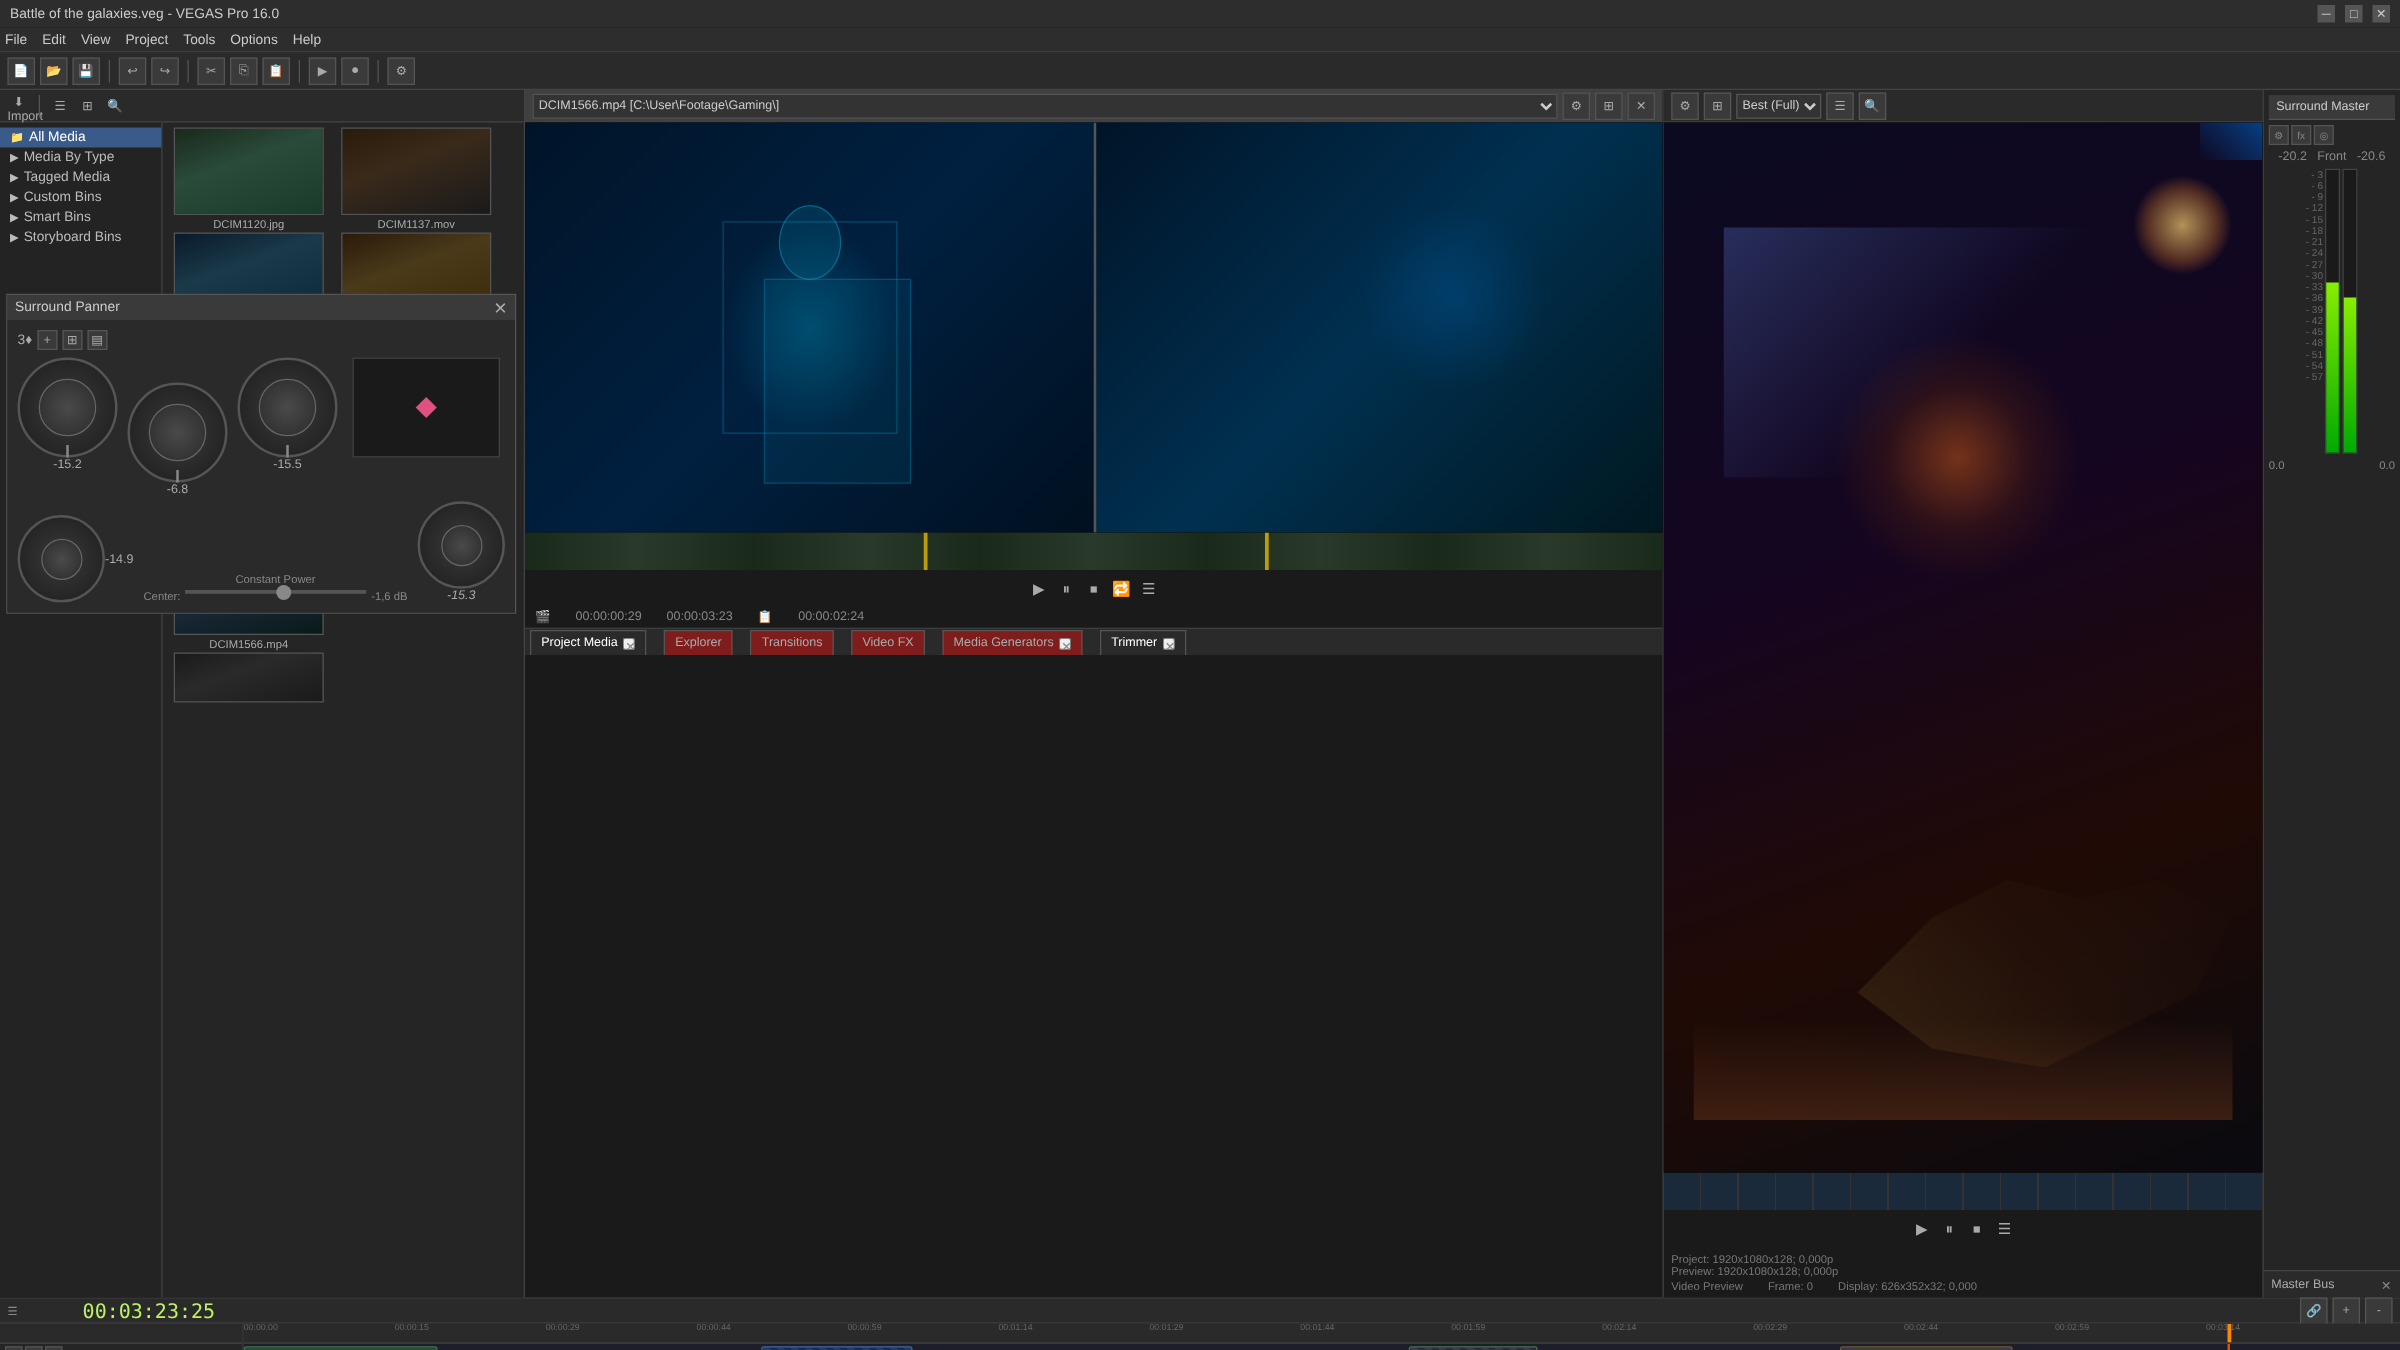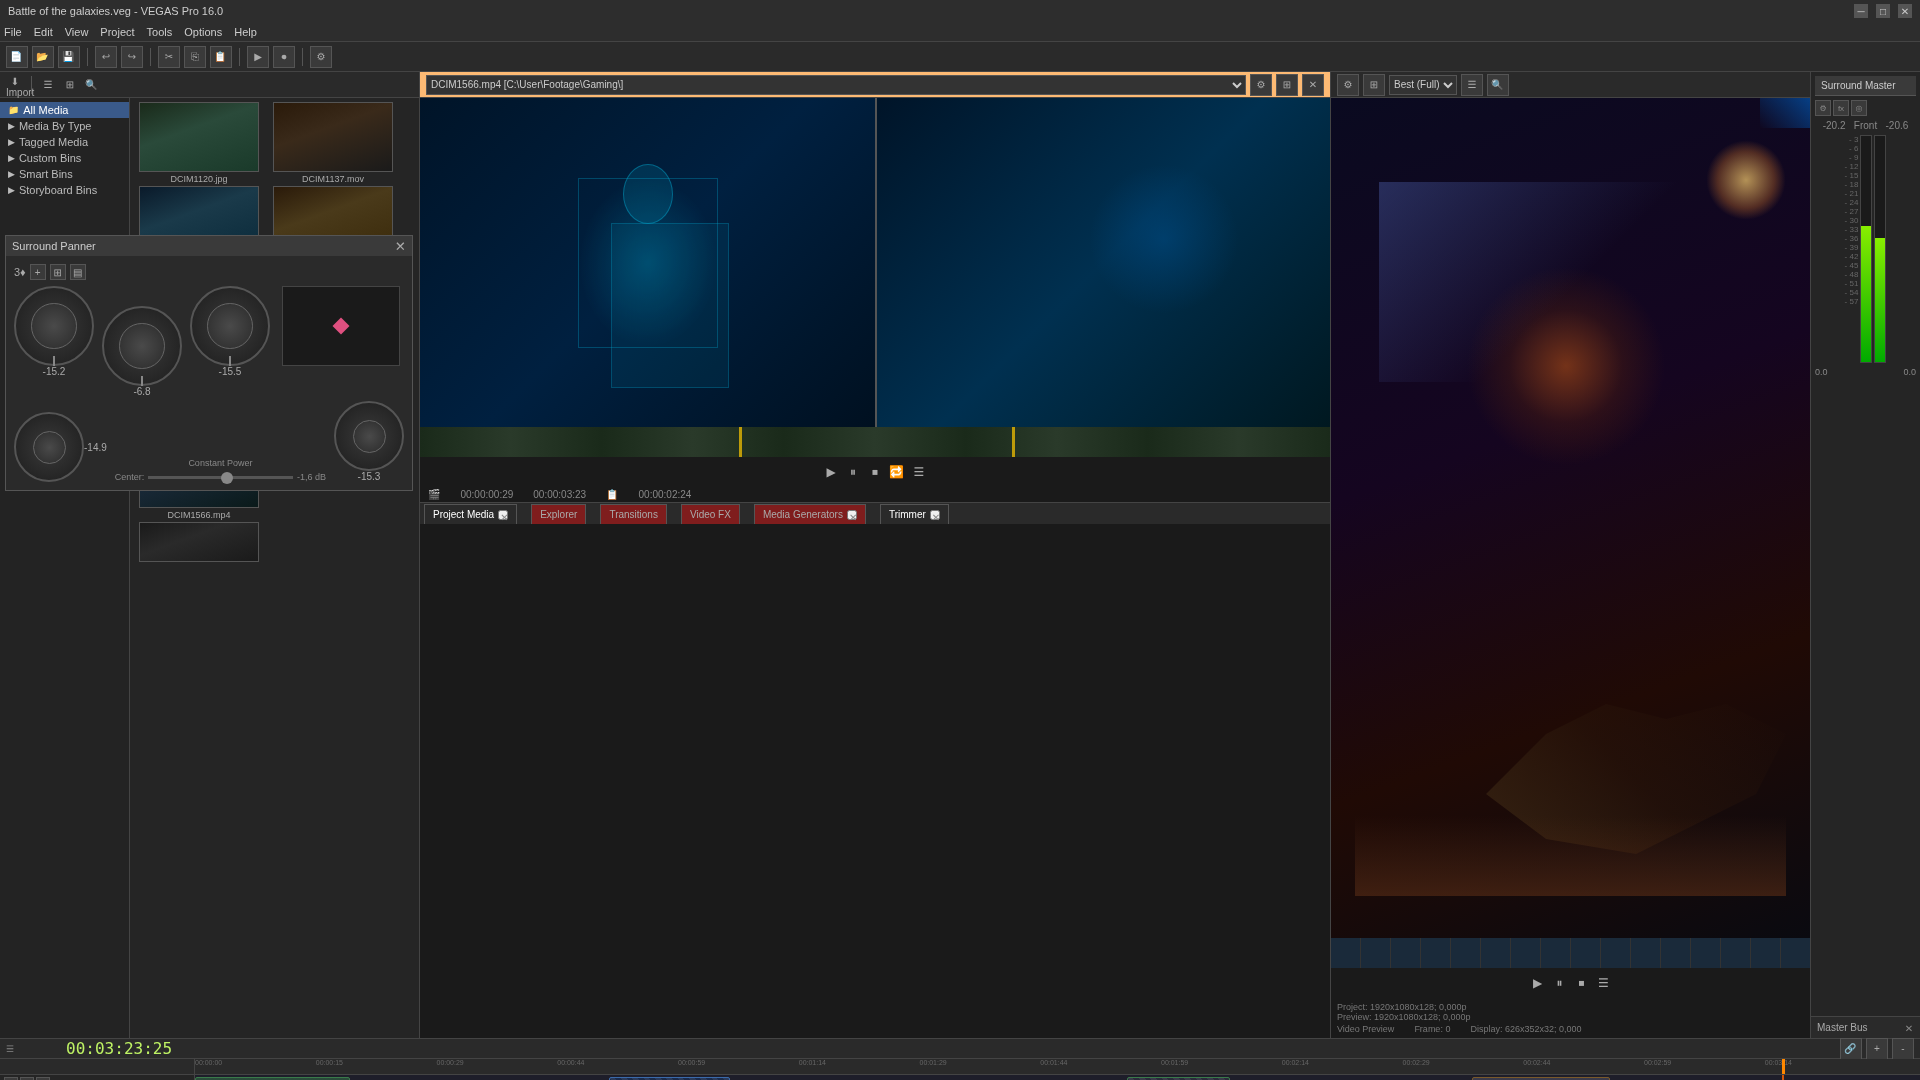--- a/index.html
+++ b/index.html
@@ -224,21 +224,21 @@
     #trimmer-panel {
       flex: 1;
       background: #1a1a1a;
       position: relative;
       display: flex;
       flex-direction: column;
     }
 
     #trimmer-toolbar {
       height: 26px;
-      background: #fdba74;
+      background: #404040;
       display: flex;
       align-items: center;
       padding: 0 6px;
       gap: 4px;
       border-bottom: 1px solid #444;
     }
 
     .preview-video {
       flex: 1;
       background: #000;
@@ -736,29 +736,29 @@
 
         <div style="display:flex;gap:8px;margin-top:4px;align-items:flex-end;">
           <div style="display:flex;align-items:center;">
             <div class="panner-circle" style="width:70px;height:70px;">
               <div style="width:50%;height:50%;border-radius:50%;background:radial-gradient(circle,#4a4a4a,#2a2a2a);border:1px solid #666;"></div>
             </div>
             <div class="panner-label">-14.9</div>
           </div>
           <div style="flex:1;text-align:center;">
             <div style="font-size:9px;color:#888;margin-bottom:4px;">Constant Power</div>
-            <div style="display:flex;align-items:center;gap:4px;">
+            <div style="display:flex;align-items:flex-start;gap:4px;">
               <span style="font-size:9px;color:#888;">Center:</span>
               <div class="panner-slider" style="flex:1;">
                 <div class="panner-slider-thumb"></div>
               </div>
               <span style="font-size:9px;color:#888;">-1,6 dB</span>
             </div>
           </div>
-          <div style="display:flex;flex-direction:column;align-items:center;">
+          <div style="display:flex;flex-direction:column;align-items:center;font-style:italic;">
             <div class="panner-circle" style="width:70px;height:70px;">
               <div style="width:50%;height:50%;border-radius:50%;background:radial-gradient(circle,#4a4a4a,#2a2a2a);border:1px solid #666;"></div>
             </div>
             <div class="panner-label">-15.3</div>
           </div>
         </div>
       </div>
     </div>
   </div>
 

